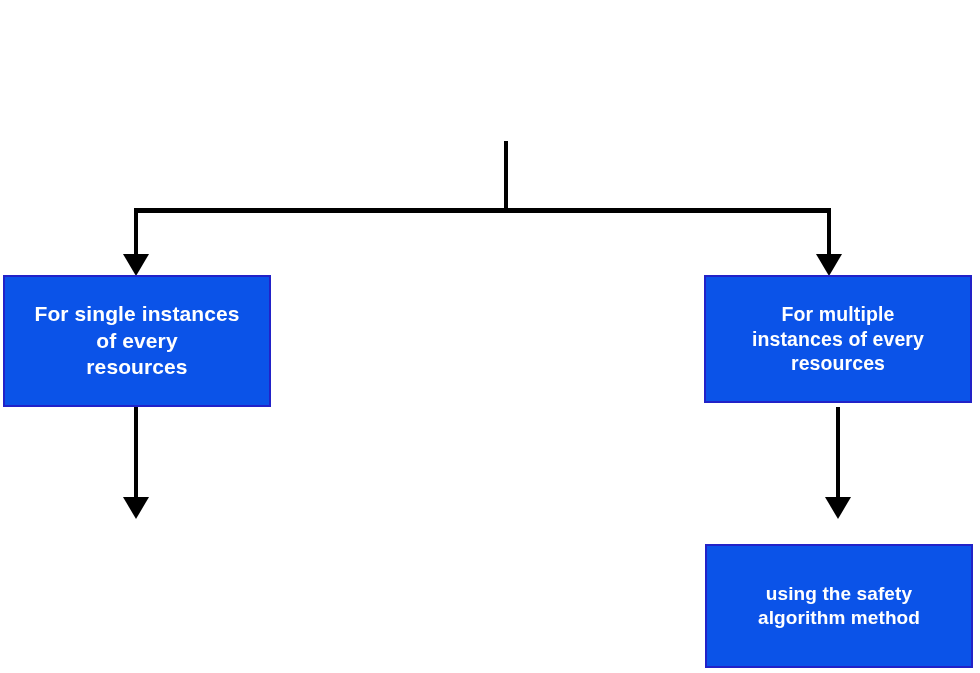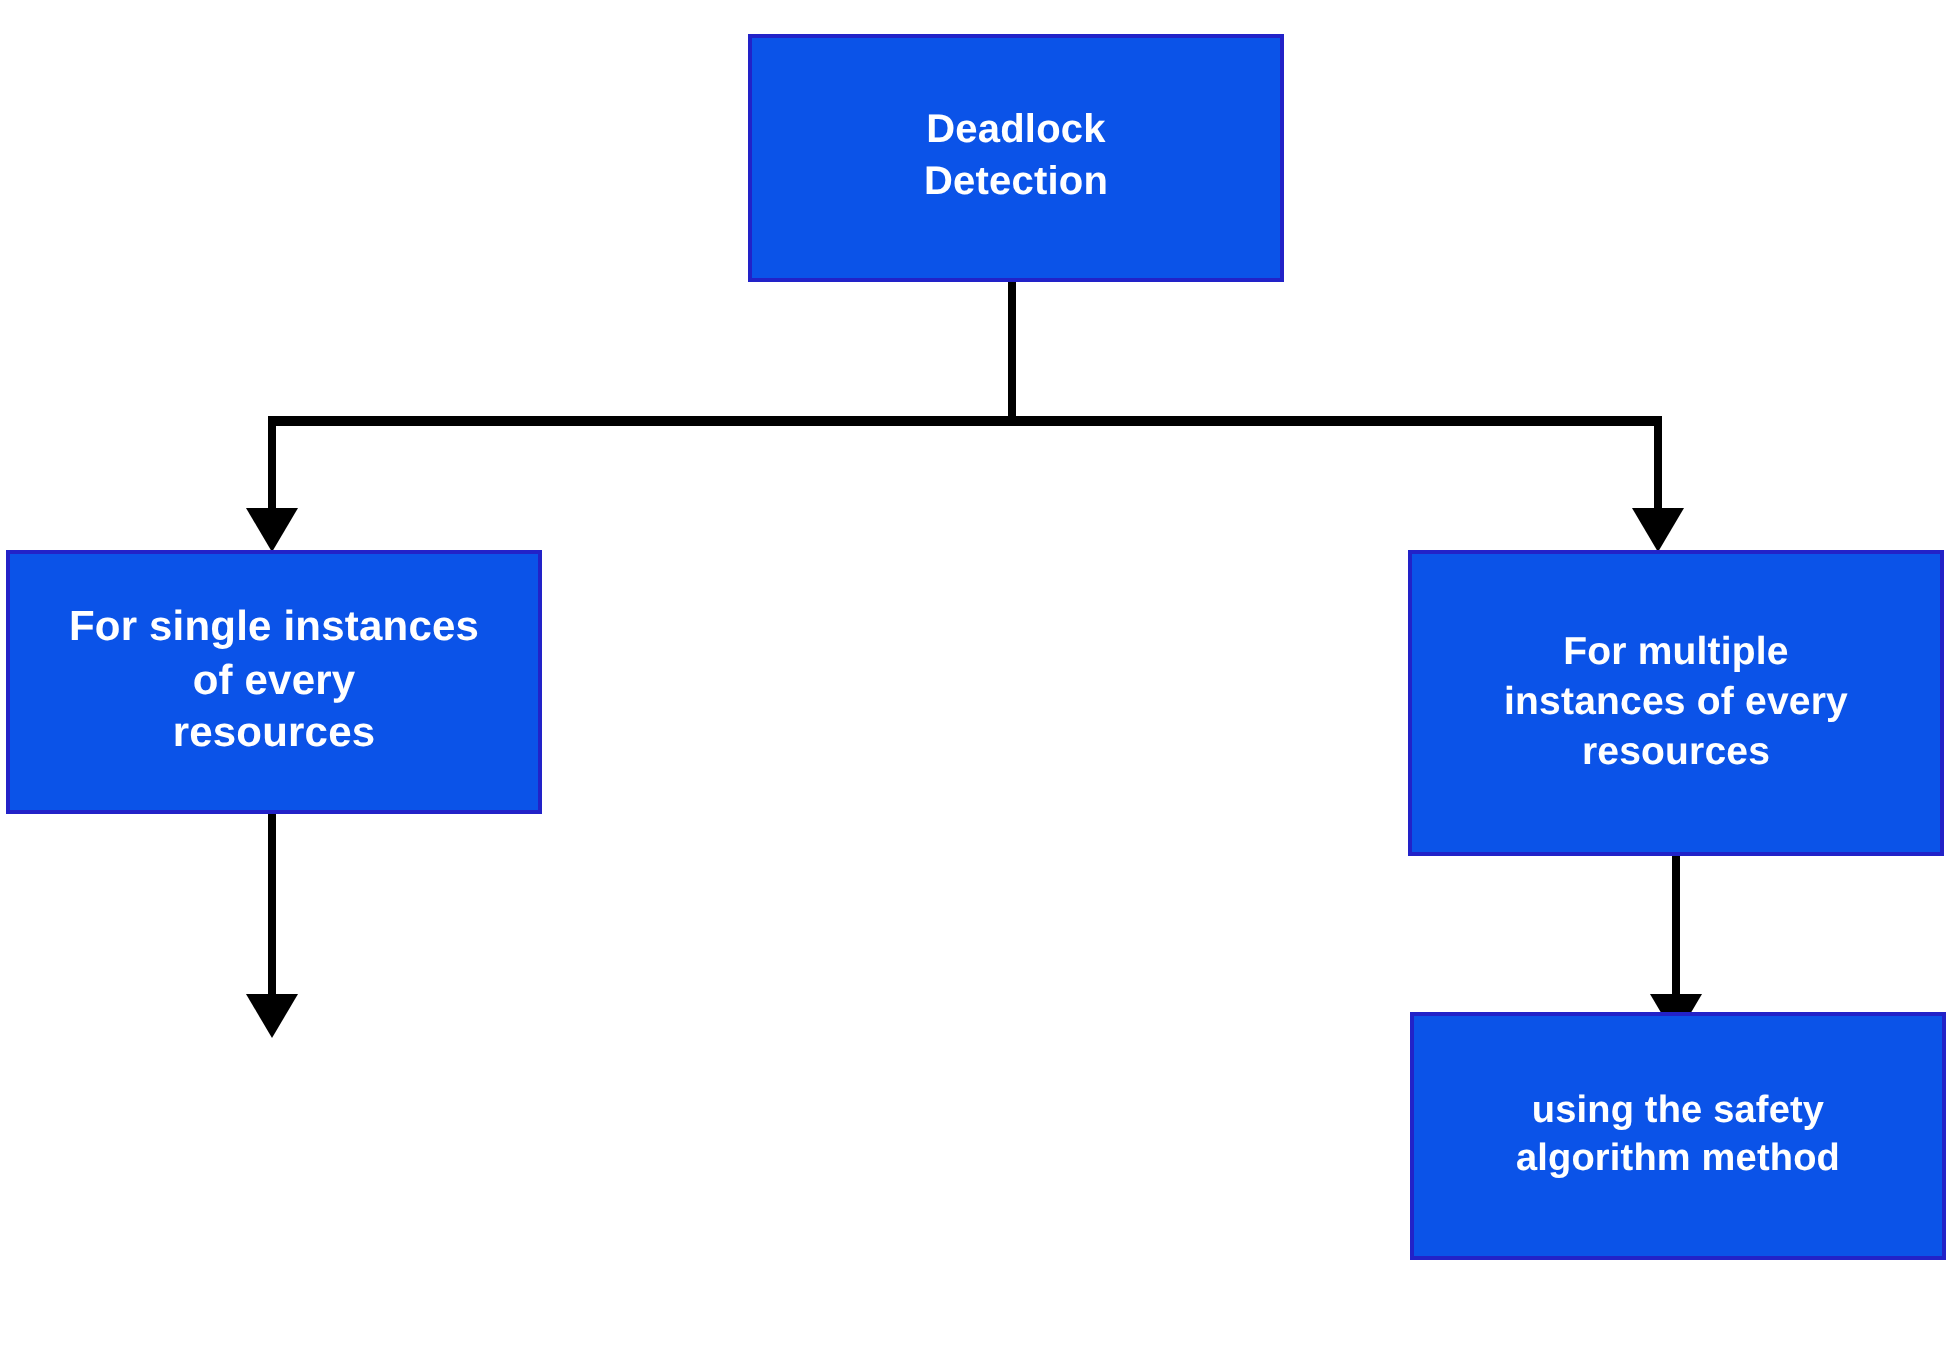--- a/index.html
+++ b/index.html
@@ -34,23 +34,23 @@
     font-weight: bold;
     font-size: 19px;
     line-height: 1.28;
     letter-spacing: 0.1px;
     white-space: pre-line;
     padding: 0 6px;
   }
   
   #node-root        { left: 374px; top: 17px;  width: 268px; height: 124px; }
   #node-single      { left: 3px;   top: 275px; width: 268px; height: 132px; }
-  #node-multiple    { left: 704px; top: 275px; width: 268px; height: 153px; }
+  #node-multiple    { left: 704px; top: 275px; width: 268px; height: 128px; }
   #node-waitfor     { left: 3px;   top: 518px; width: 268px; height: 124px; }
-  #node-safety      { left: 705px; top: 506px; width: 268px; height: 124px; }
+  #node-safety      { left: 705px; top: 544px; width: 268px; height: 124px; }
 
   #node-root .node-label     { font-size: 20px; }
   #node-single .node-label   { font-size: 21px; }
   #node-multiple .node-label { font-size: 19.5px; }
 
   
   .connector {
     position: absolute;
     background: #000000;
   }
@@ -89,24 +89,20 @@
   <div class="connector" id="drop-left"></div>
   <div class="connector" id="drop-right"></div>
   <div class="arrowhead" id="arrow-left-1"></div>
   <div class="arrowhead" id="arrow-right-1"></div>
 
   <div class="connector" id="stem-left-2"></div>
   <div class="connector" id="stem-right-2"></div>
   <div class="arrowhead" id="arrow-left-2"></div>
   <div class="arrowhead" id="arrow-right-2"></div>
 
-  <div class="node" id="node-root">
-    <span class="node-label">Deadlock
-Detection</span>
-  </div>
 
   <div class="node" id="node-single">
     <span class="node-label">For single instances
 of every
 resources</span>
   </div>
 
   <div class="node" id="node-multiple">
     <span class="node-label">For multiple
 instances of every

